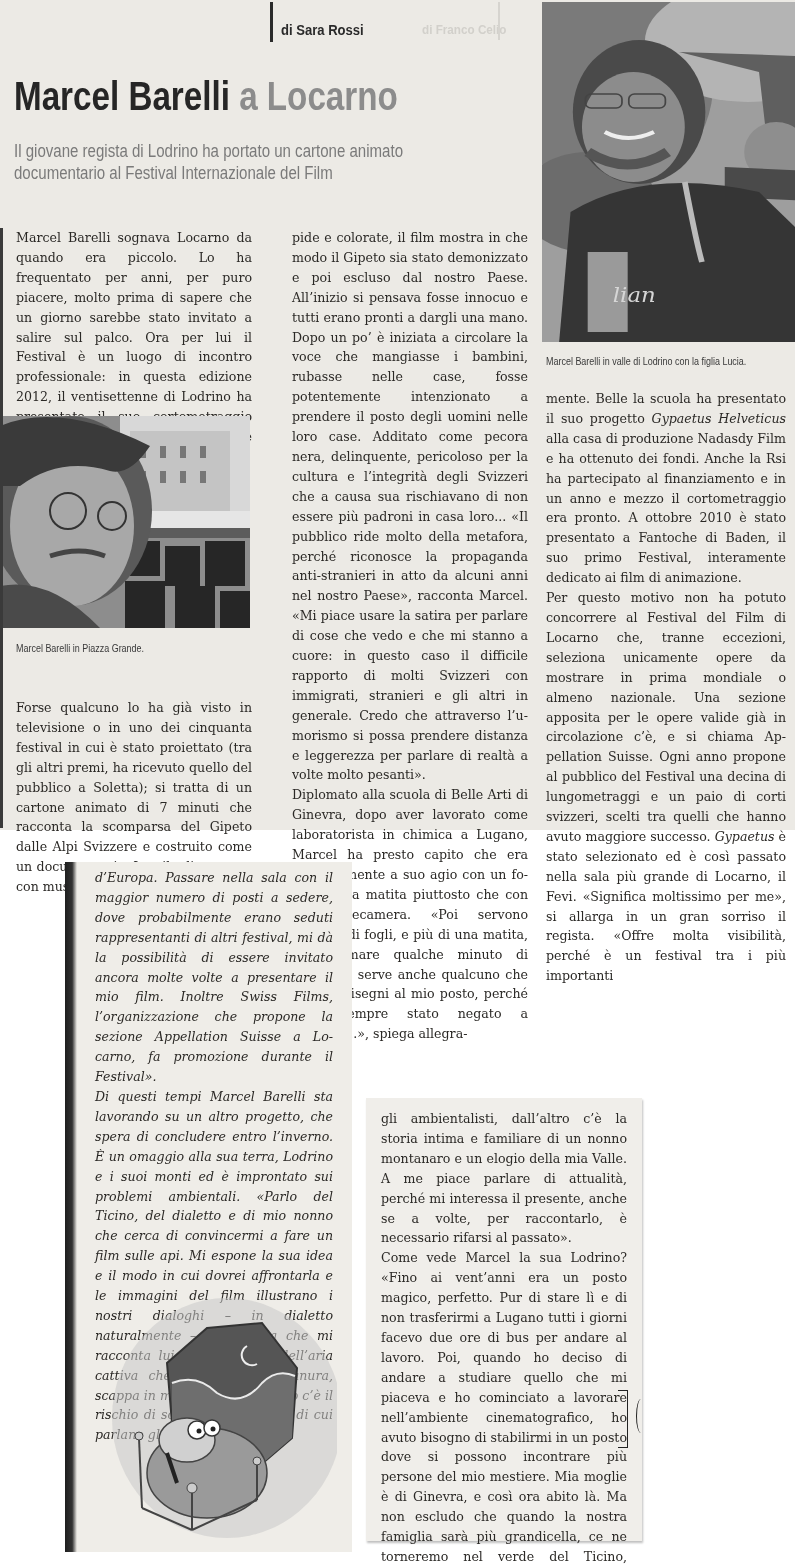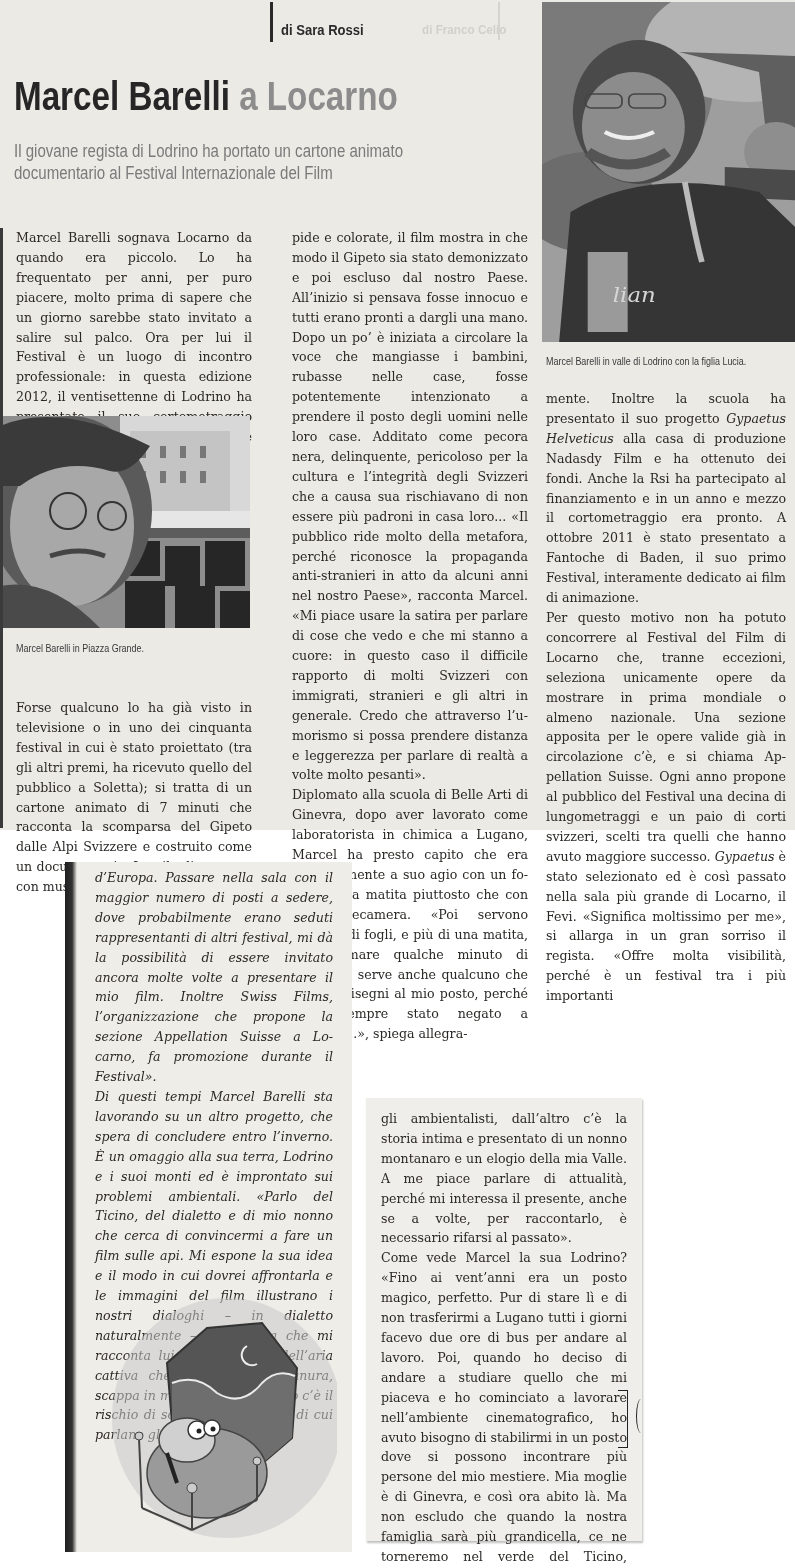--- a/index.html
+++ b/index.html
@@ -181,21 +181,21 @@
       <path d="M40 150 Q75 175 110 150" stroke="#555" stroke-width="10" fill="none"></path>
       <path d="M25 210 Q90 165 190 190 L253 260 L253 340 L15 340 Z" fill="#353535"></path>
       <path d="M125 180 Q135 240 140 260" stroke="#bbb" stroke-width="5" fill="none"></path>
       <rect x="40" y="250" width="35" height="80" fill="#9a9a9a"></rect>
       <text x="62" y="300" font-family="DejaVu Serif, serif" font-style="italic" font-size="20" fill="#d6d6d6">lian</text>
     </svg>
   </div>
   <span class="caption caption-2">Marcel Barelli in valle di Lodrino con la figlia Lucia.</span>
 
   <div class="col col-3">
-    <p><span>mente. Inoltre la scuola ha presentato il suo progetto </span><i>Gypaetus Helveticus</i><span> alla casa di produzione Nadasdy Film e ha ottenuto dei fondi. Anche la Rsi ha partecipato al finan­ziamento e in un anno e mezzo il cortome­traggio era pronto. A ottobre 2011 è stato presentato a Fantoche di Baden, il suo primo Festival, interamente dedicato ai film di ani­mazione.</span></p>
+    <p><span>mente. Belle la scuola ha presentato il suo progetto </span><i>Gypaetus Helveticus</i><span> alla casa di produzione Nadasdy Film e ha ottenuto dei fondi. Anche la Rsi ha partecipato al finan­ziamento e in un anno e mezzo il cortome­traggio era pronto. A ottobre 2010 è stato presentato a Fantoche di Baden, il suo primo Festival, interamente dedicato ai film di ani­mazione.</span></p>
     <p><span>Per questo motivo non ha potuto concorrere al Festival del Film di Locarno che, tranne eccezioni, seleziona unicamente opere da mostrare in prima mondiale o almeno na­zionale. Una sezione apposita per le opere valide già in circolazione c’è, e si chiama Ap­pellation Suisse. Ogni anno propone al pub­blico del Festival una decina di lungome­traggi e un paio di corti svizzeri, scelti tra quelli che hanno avuto maggiore successo. </span><i>Gypaetus</i><span> è stato selezionato ed è così passato nella sala più grande di Locarno, il Fevi. «Si­gnifica moltissimo per me», si allarga in un gran sorriso il regista. «Offre molta visibi­lità, perché è un festival tra i più importanti</span></p>
   </div>
 </div>
 
 <div class="clip-bl"></div>
 <div class="clip-bl-shadow"></div>
 <div class="col col-4">
   <p>d’Europa. Passare nella sala con il maggior numero di posti a sedere, dove probabil­mente erano seduti rappresentanti di altri festival, mi dà la possibilità di essere invitato ancora molte volte a presentare il mio film. Inoltre Swiss Films, l’organizzazione che propone la sezione Appellation Suisse a Lo­carno, fa promozione durante il Festival».</p>
   <p>Di questi tempi Marcel Barelli sta lavorando su un altro progetto, che spera di concludere entro l’inverno. È un omaggio alla sua terra, Lodrino e i suoi monti ed è improntato sui problemi ambientali. «Parlo del Ticino, del dialetto e di mio nonno che cerca di convin­cermi a fare un film sulle api. Mi espone la sua idea e il modo in cui dovrei affrontarla e le immagini del film illustrano i nostri dialo­ghi – in dialetto naturalmente – e la storia che mi racconta lui: un’ape, stufa dell’aria cattiva che si respira in pianura, scappa in montagna. Da un lato c’è il rischio di scom­parsa delle api di cui parlano gli scienziati e</p>
 </div>
@@ -219,17 +219,17 @@
     <line x1="95" y1="262" x2="160" y2="232" stroke="#444" stroke-width="2"></line>
     <line x1="95" y1="222" x2="95" y2="262" stroke="#444" stroke-width="2"></line>
     <circle cx="95" cy="220" r="5" fill="#ccc" stroke="#444"></circle>
     <line x1="160" y1="195" x2="160" y2="232" stroke="#444" stroke-width="2"></line>
     <circle cx="160" cy="193" r="4" fill="#ccc" stroke="#444"></circle>
   </svg>
 </div>
 
 <div class="clip-br"></div>
 <div class="col col-5">
-  <p>gli ambientalisti, dall’altro c’è la storia in­tima e presentato di un nonno montanaro e un elogio della mia Valle. A me piace parlare di attualità, perché mi interessa il presente, anche se a volte, per raccontarlo, è necessario rifarsi al passato».</p>
+  <p>gli ambientalisti, dall’altro c’è la storia in­tima e familiare di un nonno montanaro e un elogio della mia Valle. A me piace parlare di attualità, perché mi interessa il presente, anche se a volte, per raccontarlo, è necessario rifarsi al passato».</p>
   <p>Come vede Marcel la sua Lodrino? «Fino ai vent’anni era un posto magico, perfetto. Pur di stare lì e di non trasferirmi a Lugano tutti i giorni facevo due ore di bus per andare al la­voro. Poi, quando ho deciso di andare a stu­diare quello che mi piaceva e ho cominciato a lavorare nell’ambiente cinematografico, ho avuto bisogno di stabilirmi in un posto dove si possono incontrare più persone del mio mestiere. Mia moglie è di Ginevra, e così ora abito là. Ma non escludo che quando la nostra famiglia sarà più grandicella, ce ne torneremo nel verde del Ticino, soprattutto perché ti offre possibilità di andare in mon­tagna. E poi anche lassù incontri sempre qualcuno che chissà perché, pur vivendo in tutt’altra parte del mondo, sta passeggiando proprio sul tuo stesso sentiero».</p>
 </div>
 <div class="bracket"></div>
 <div class="paren"></div>
 
 </body></html>

